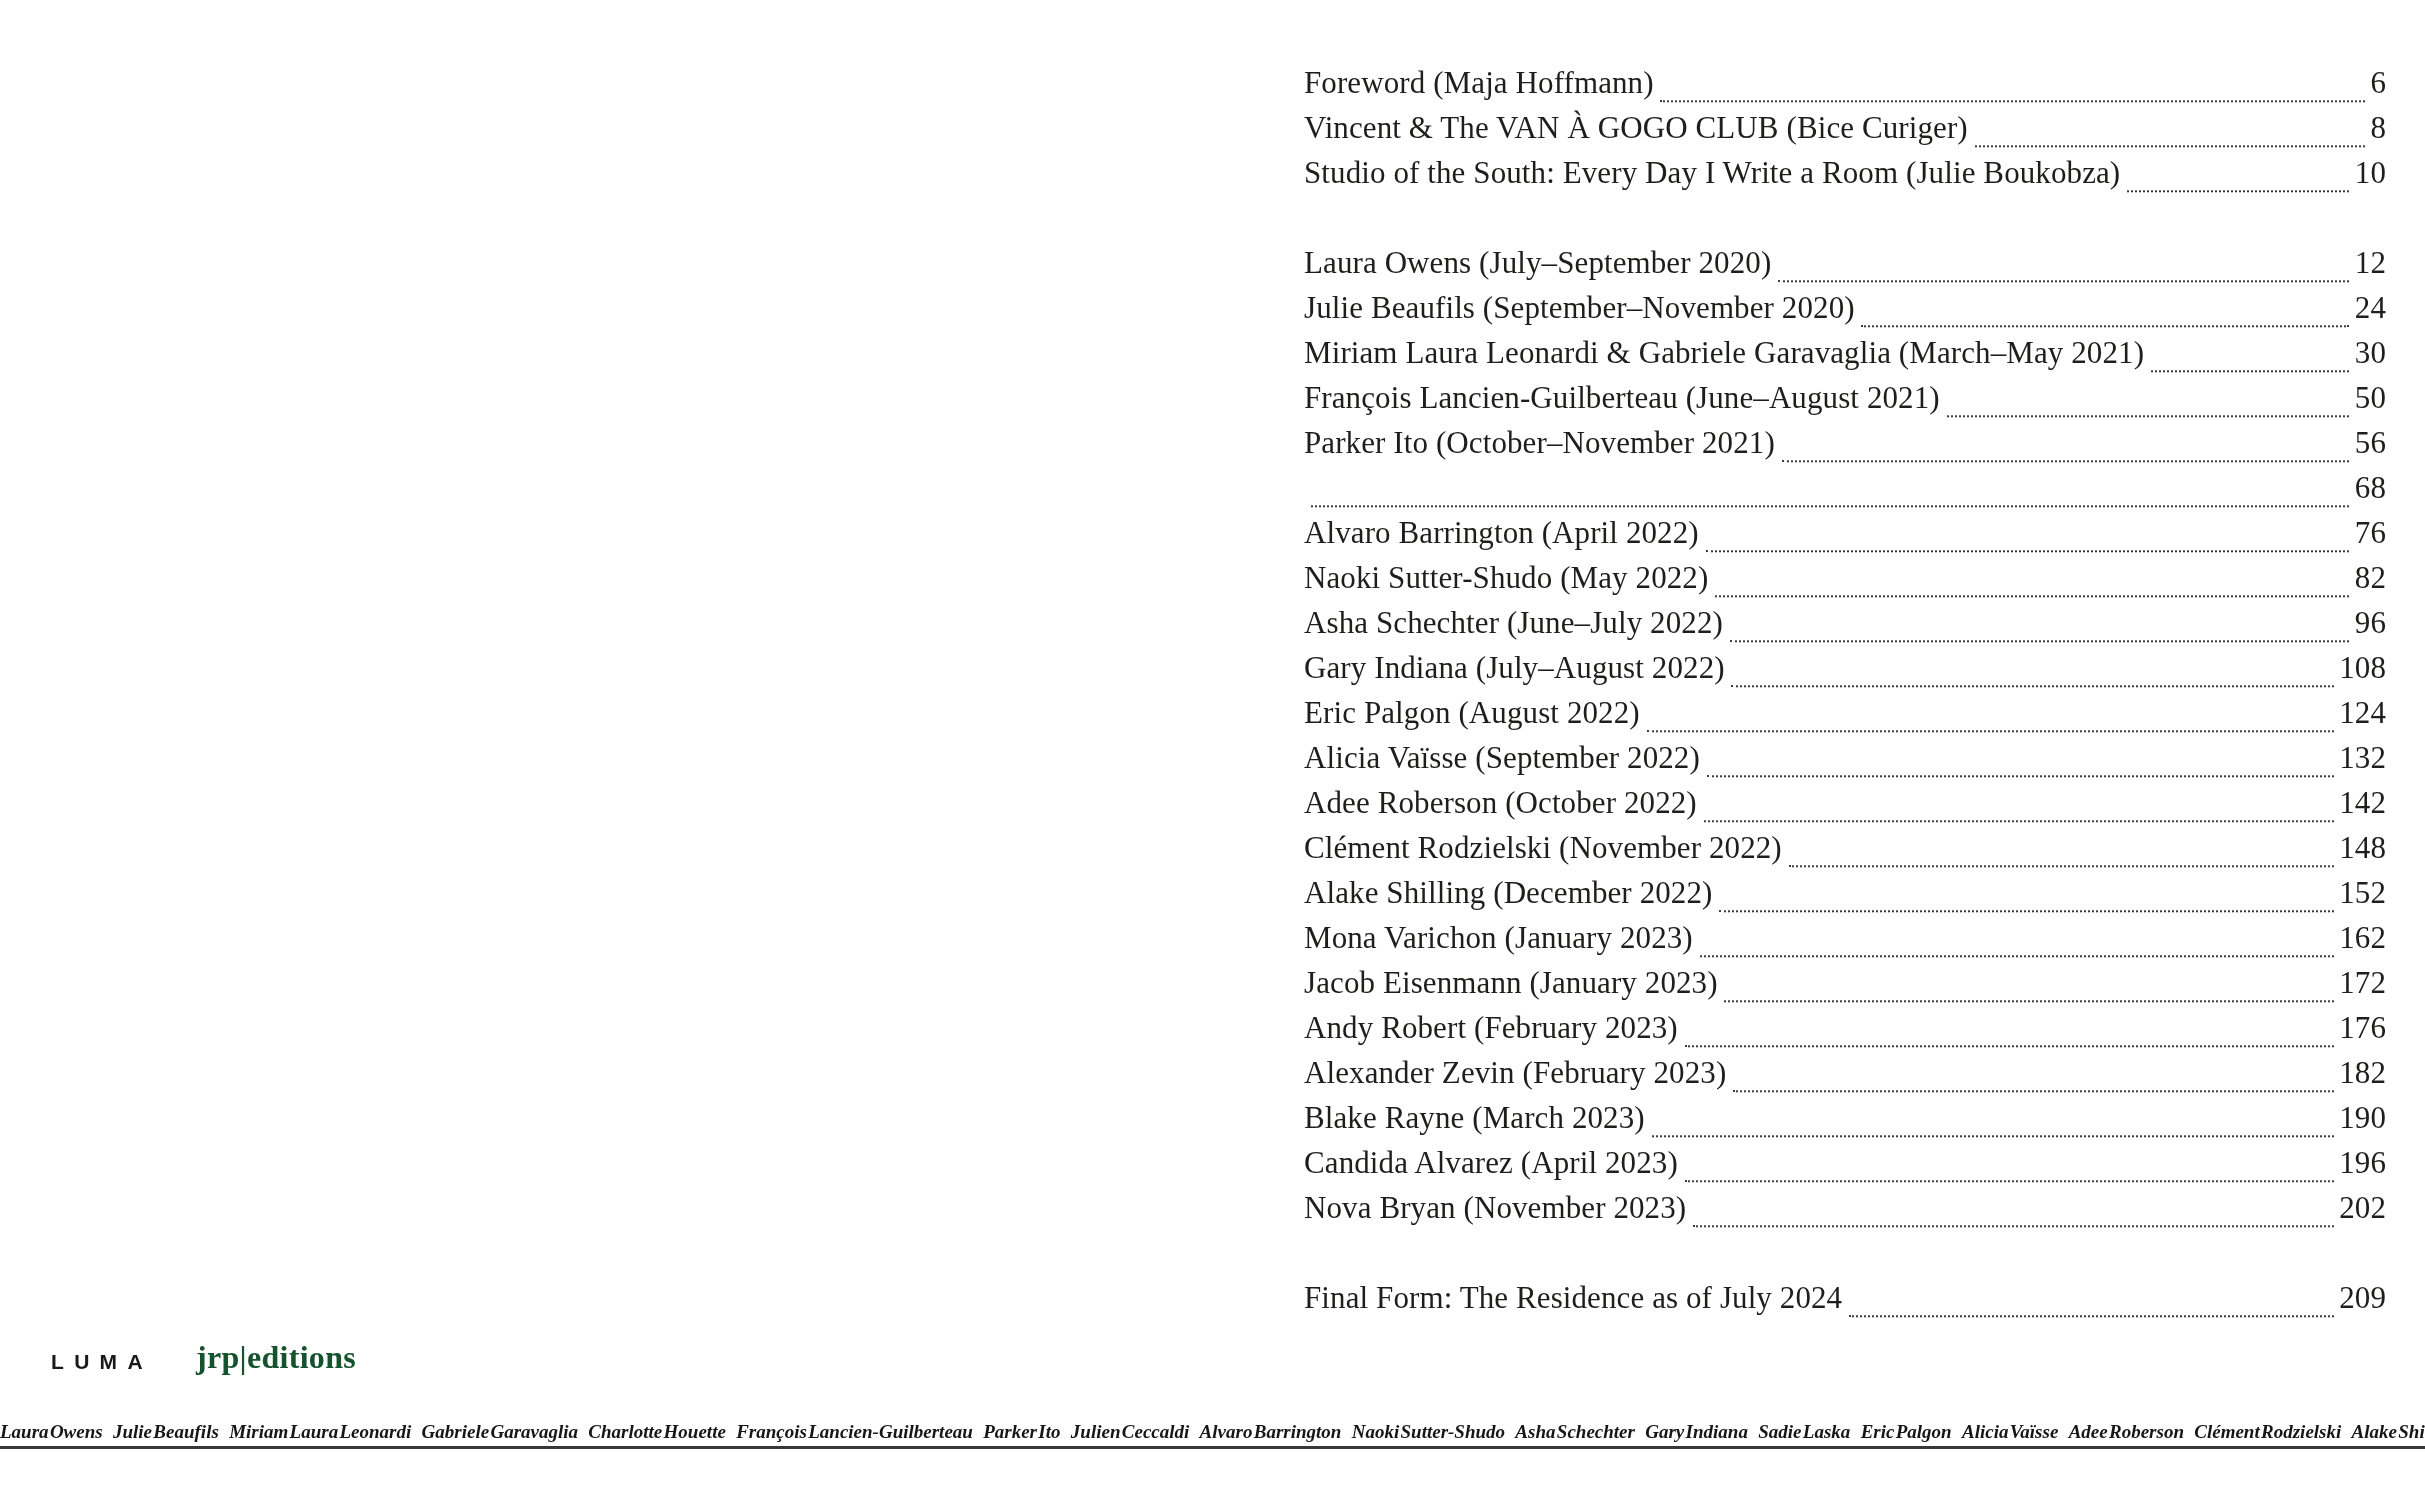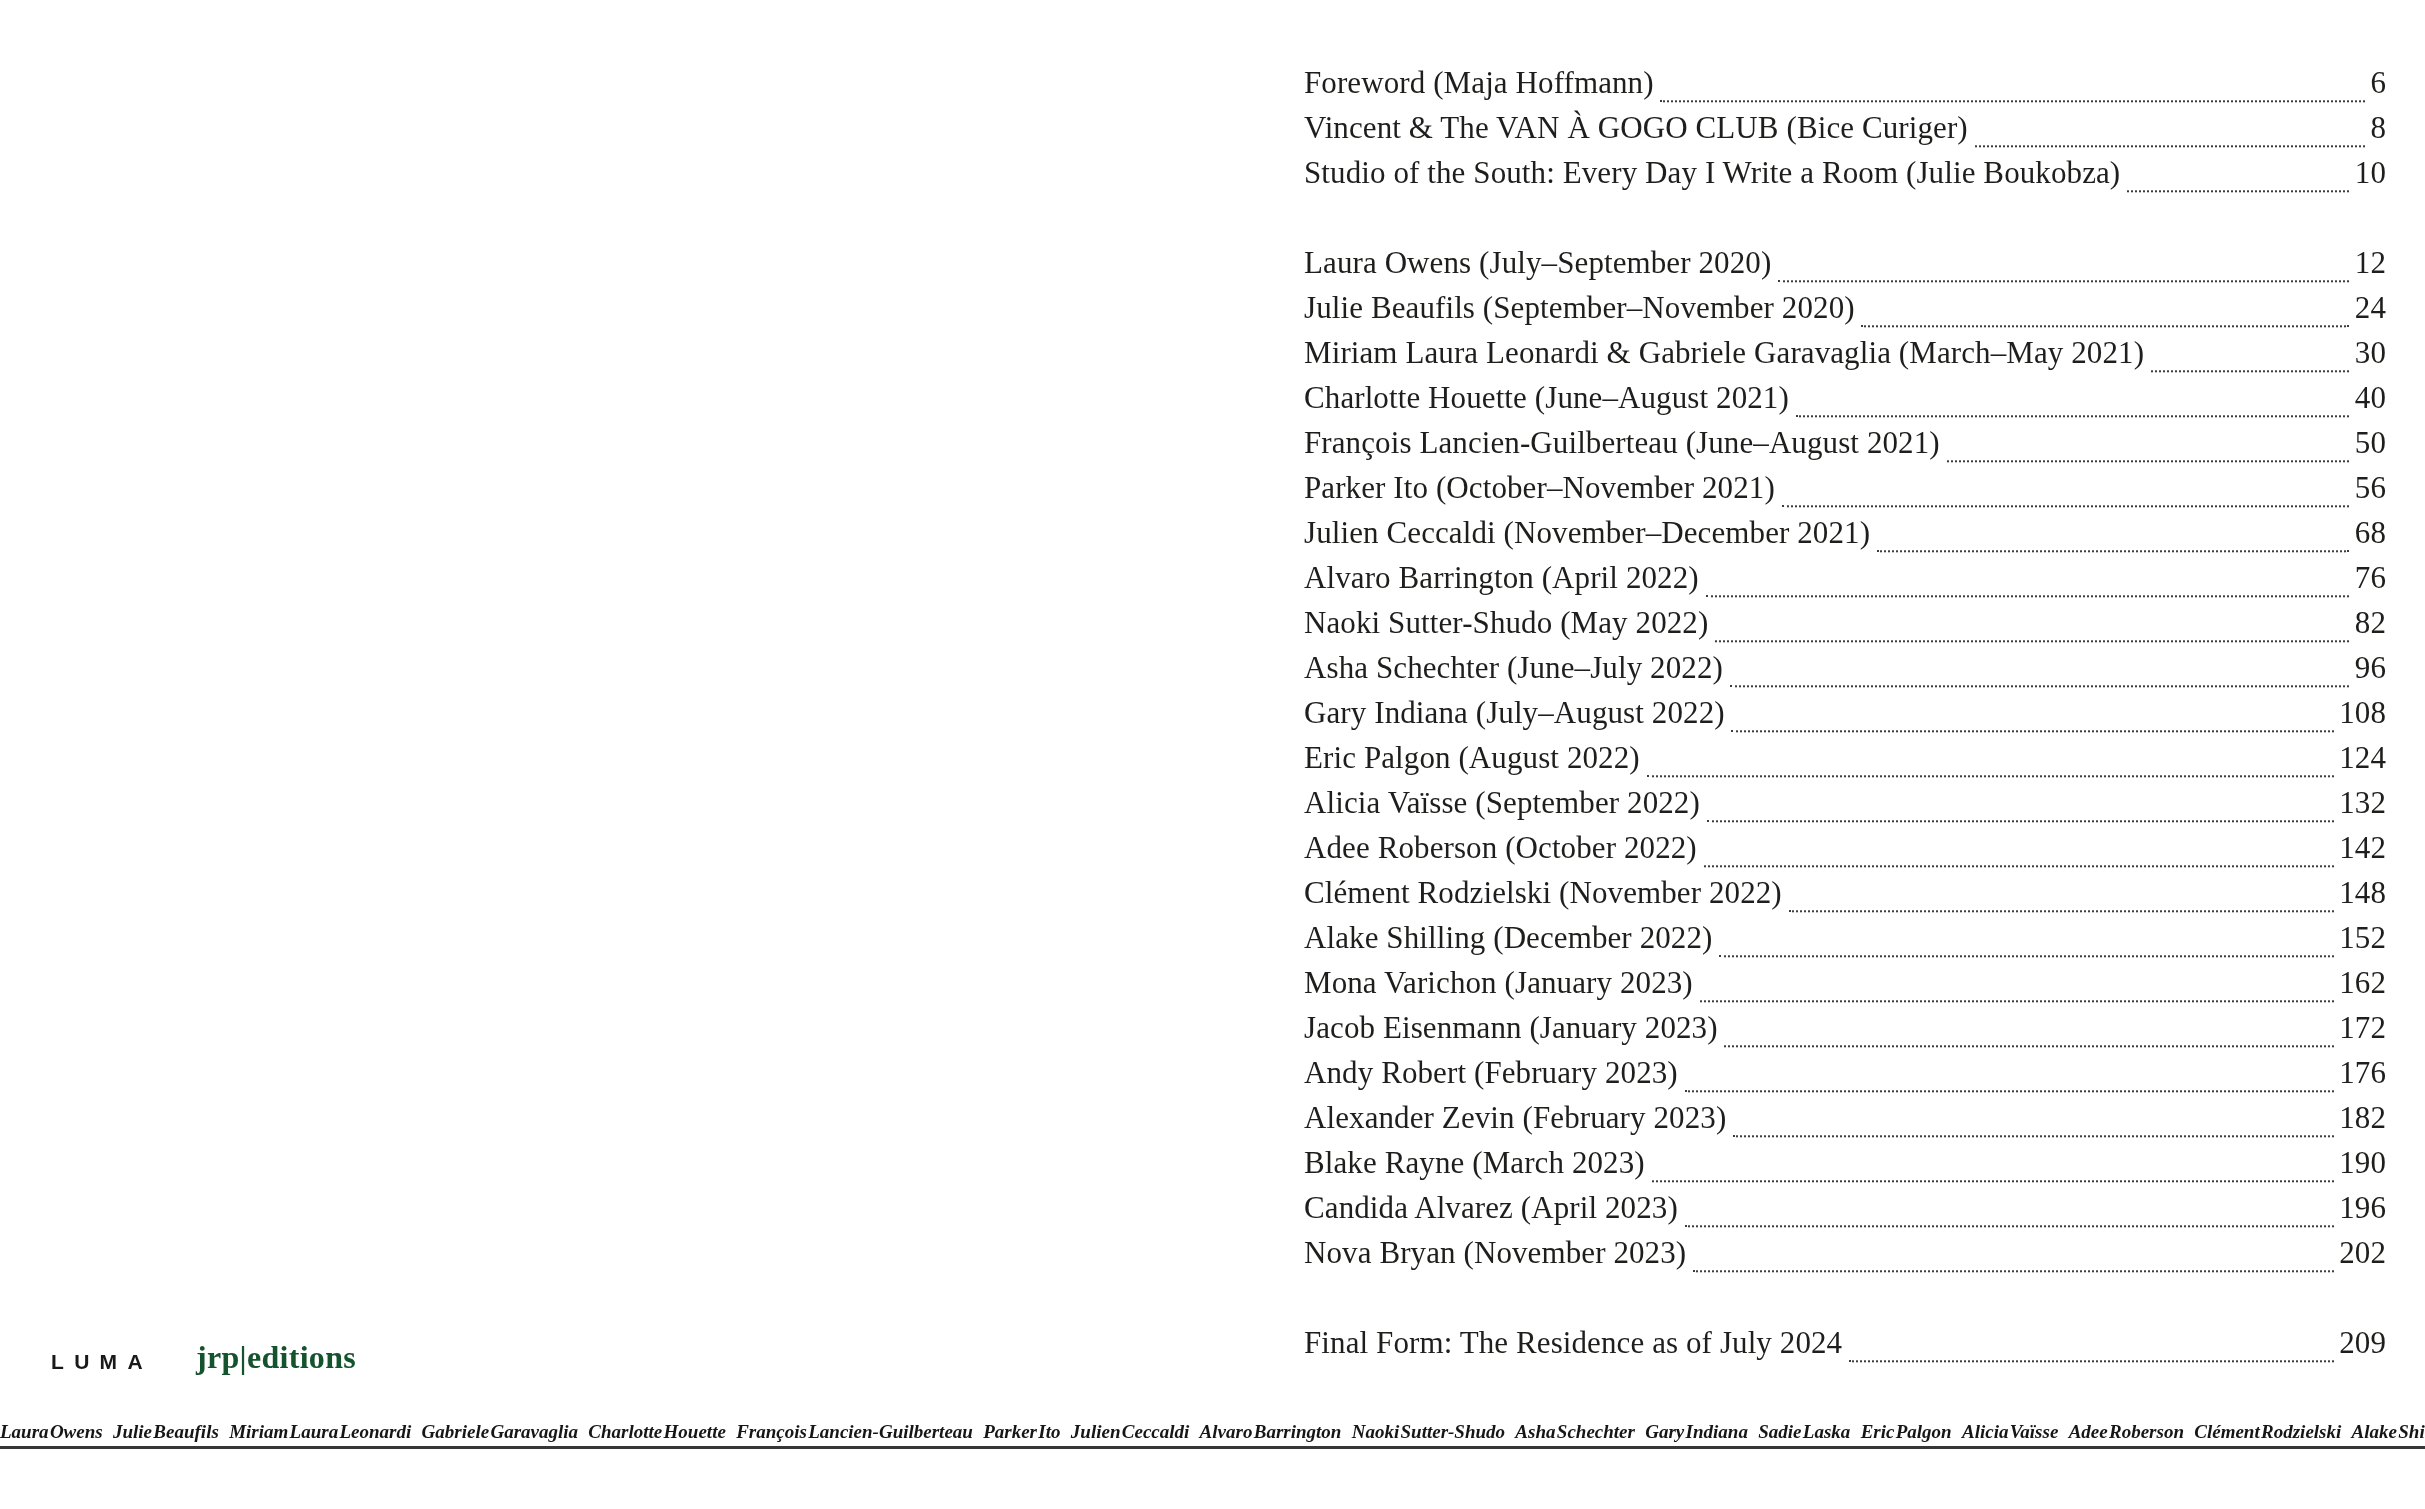--- a/index.html
+++ b/index.html
@@ -112,36 +112,30 @@
         <span class="toc-title">Julie Beaufils (September–November 2020)</span>
         <span class="toc-dots" style="border-bottom-color: rgb(60, 60, 60);"></span>
         <span class="toc-page">24</span>
       </div>
       <div class="toc-row">
         <span class="toc-title">Miriam Laura Leonardi &amp; Gabriele Garavaglia (March–May 2021)</span>
         <span class="toc-dots" style="border-bottom-color: rgb(60, 60, 60);"></span>
         <span class="toc-page">30</span>
       </div>
       <div class="toc-row">
-        <span class="toc-title">Charlotte Houette (June–August 2021)</span>
-        <span class="toc-dots" style="border-bottom-color: rgb(60, 60, 60);"></span>
-        <span class="toc-page">40</span>
-      </div>
-      <div class="toc-row">
         <span class="toc-title">François Lancien-Guilberteau (June–August 2021)</span>
         <span class="toc-dots" style="border-bottom-color: rgb(60, 60, 60);"></span>
         <span class="toc-page">50</span>
       </div>
       <div class="toc-row">
         <span class="toc-title">Parker Ito (October–November 2021)</span>
         <span class="toc-dots" style="border-bottom-color: rgb(60, 60, 60);"></span>
         <span class="toc-page">56</span>
       </div>
       <div class="toc-row">
-        <span class="toc-title">Julien Ceccaldi (November–December 2021)</span>
         <span class="toc-dots" style="border-bottom-color: rgb(60, 60, 60);"></span>
         <span class="toc-page">68</span>
       </div>
       <div class="toc-row">
         <span class="toc-title">Alvaro Barrington (April 2022)</span>
         <span class="toc-dots" style="border-bottom-color: rgb(60, 60, 60);"></span>
         <span class="toc-page">76</span>
       </div>
       <div class="toc-row">
         <span class="toc-title">Naoki Sutter-Shudo (May 2022)</span>

